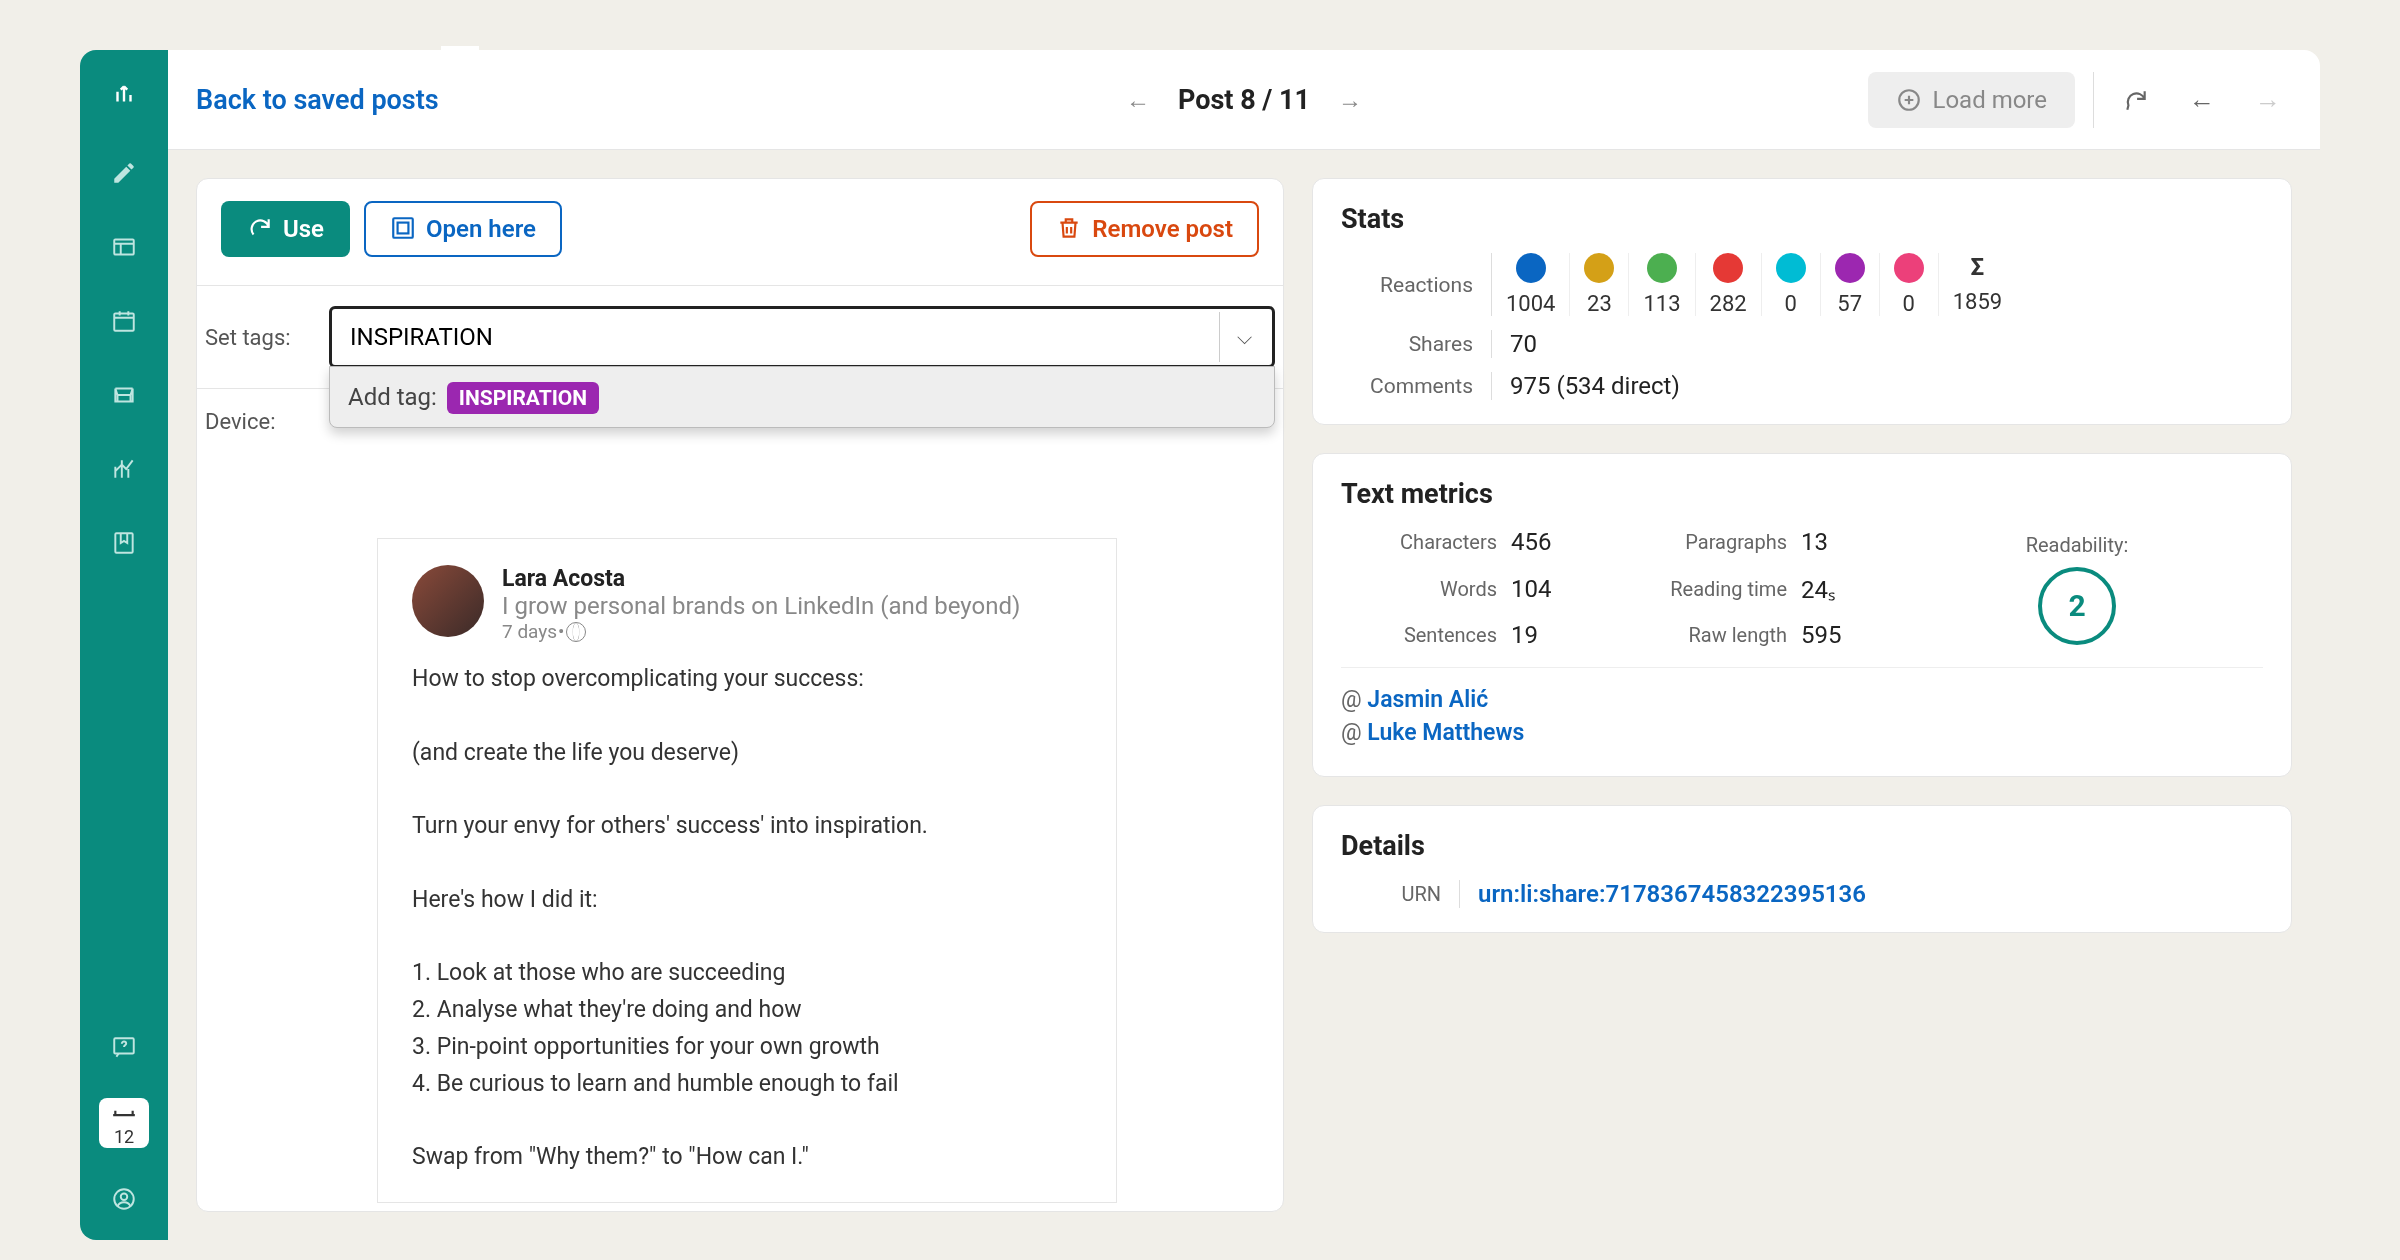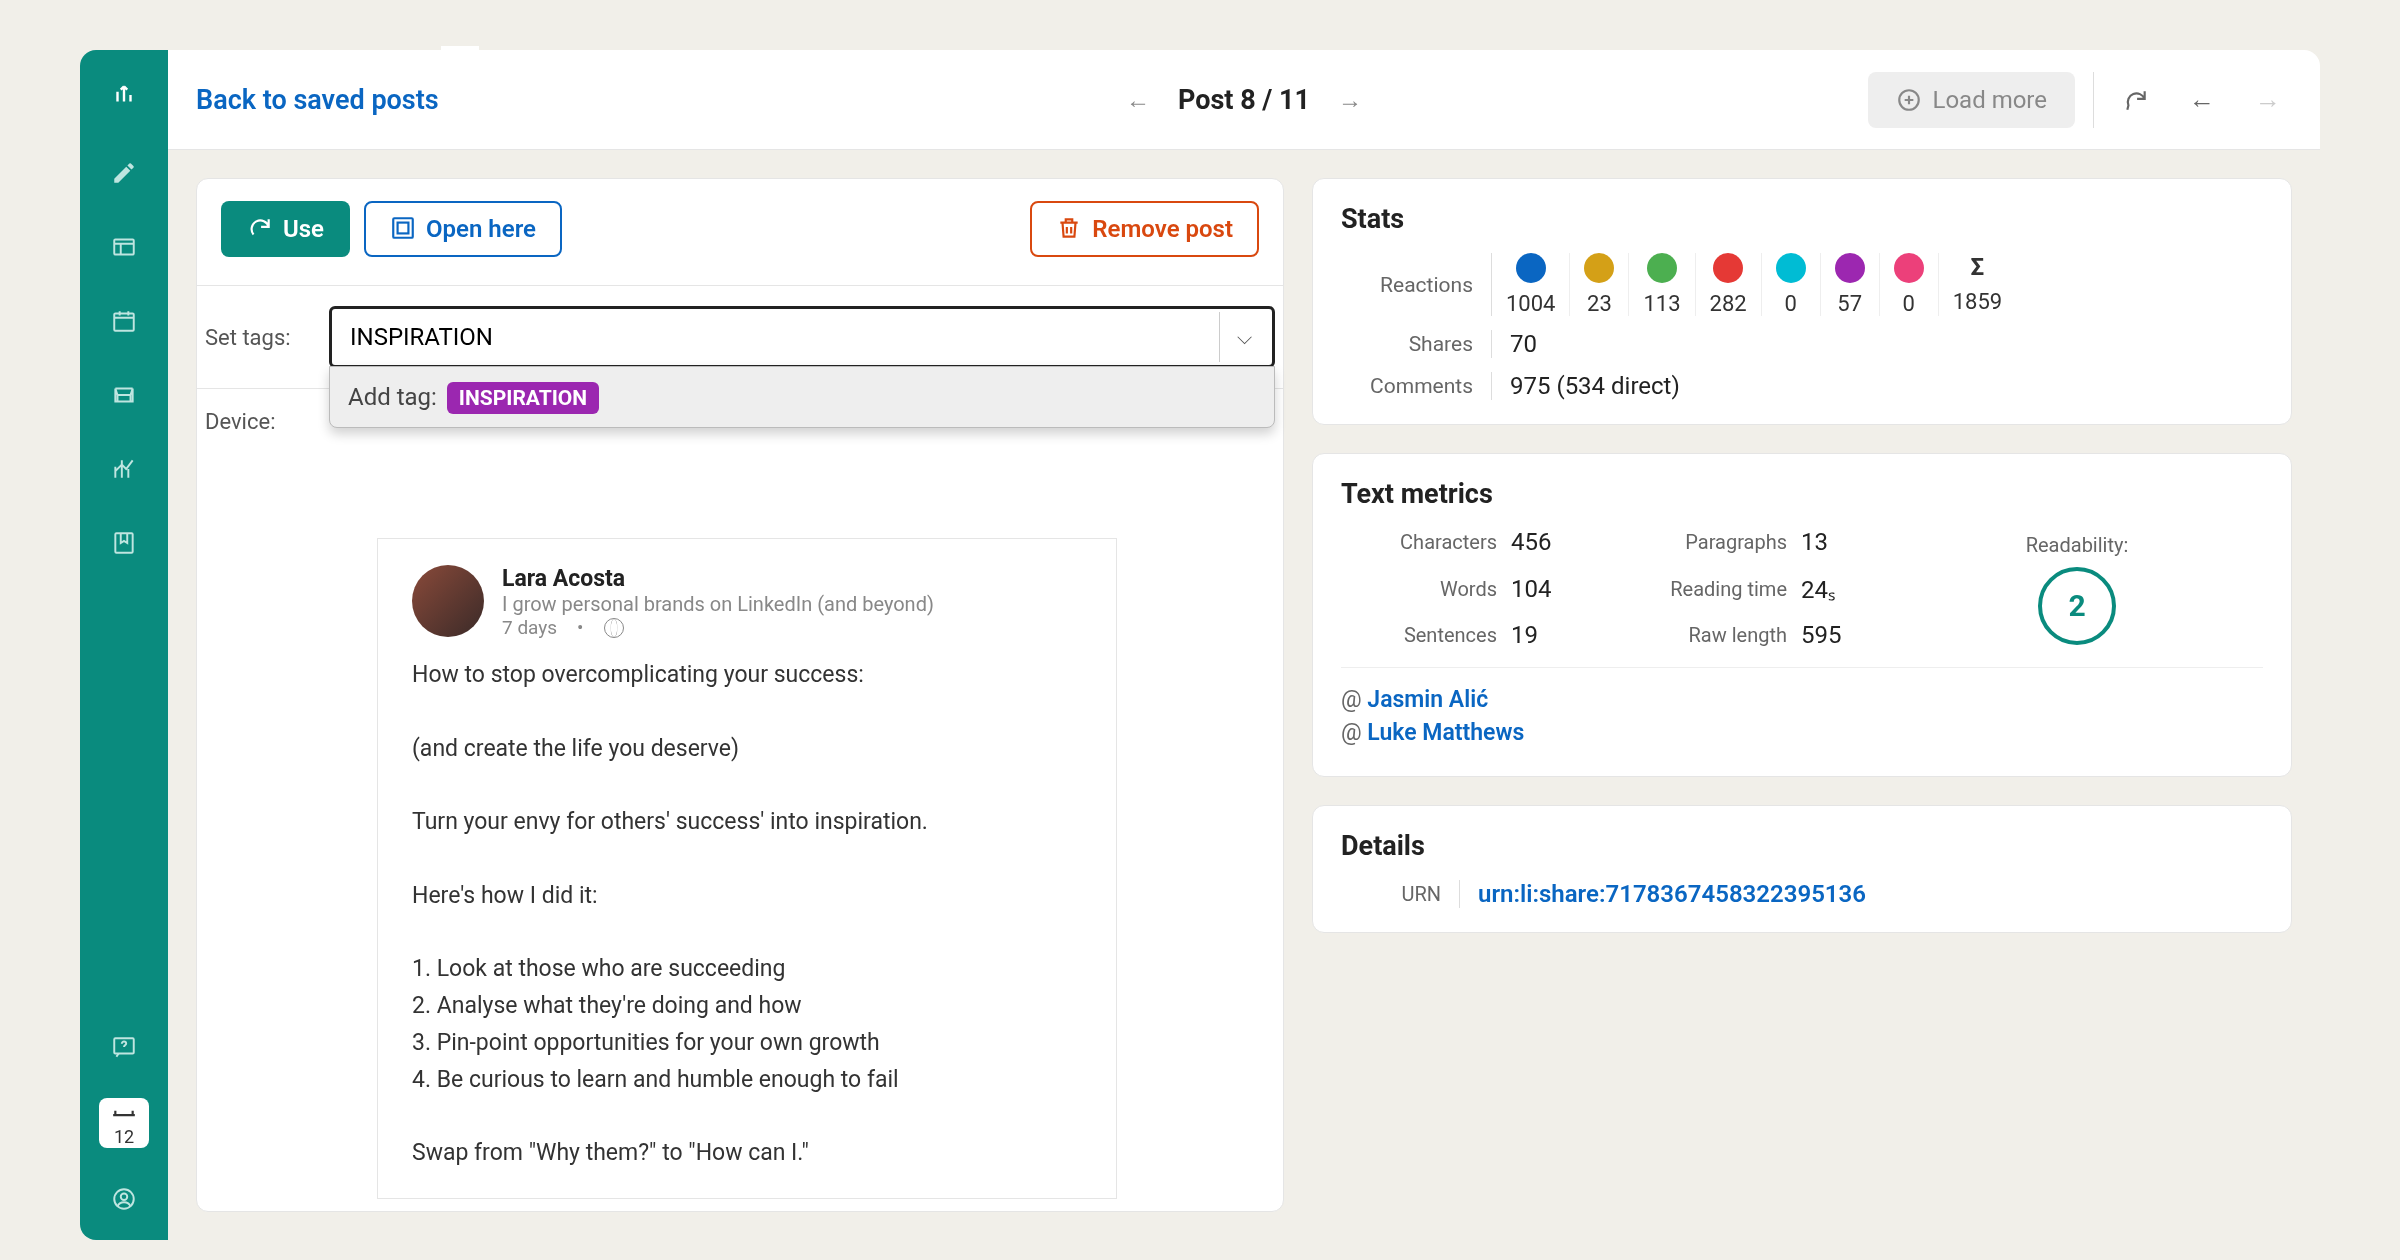--- a/index.html
+++ b/index.html
@@ -36,22 +36,22 @@
 .tag-input{width:100%;border:3px solid #222;border-radius:6px;padding:14px 50px 14px 18px;font-size:24px;outline:none}
 .tag-chevron{position:absolute;right:6px;top:6px;bottom:6px;width:50px;border-left:1px solid #ccc;display:flex;align-items:center;justify-content:center;color:#555;font-size:20px}
 .dropdown{position:absolute;left:0;right:0;top:100%;margin-top:-2px;background:#eee;border:1px solid #bbb;border-radius:0 0 8px 8px;padding:16px 18px;box-shadow:0 6px 12px rgba(0,0,0,.18);z-index:10}
 .dropdown-text{font-size:24px;color:#444}
 .tag-pill{background:#9b27b0;color:#fff;font-weight:700;padding:4px 12px;border-radius:6px;font-size:21px;margin-left:6px}
 .hr{height:1px;background:#e5e5e5;margin:6px 0}
 .post-card{margin:90px 60px 0 180px;background:#fff;border:1px solid #e5e5e5;border-radius:0;padding:26px 34px;max-width:740px}
 .post-header{display:flex;gap:18px;align-items:flex-start;margin-bottom:18px}
 .avatar{width:72px;height:72px;border-radius:50%;background:linear-gradient(135deg,#8a4a3a,#3a2a28);flex-shrink:0}
 .author-name{font-size:23px;font-weight:700;color:#222}
-.author-sub{font-size:20px;color:#888}
-.author-meta{font-size:19px;color:#888;display:flex;align-items:center;gap:20px}
+.author-sub{font-size:24px;color:#888}
+.author-meta{font-size:19px;color:#888;display:flex;align-items:center;gap:1px}
 .globe{display:inline-flex;width:20px;height:20px;border:1.5px solid #888;border-radius:50%;position:relative}
 .globe::before{content:"";position:absolute;inset:0;border-left:1.5px solid #888;border-right:1.5px solid #888;border-radius:50%;transform:scaleX(.4)}
 .post-body{font-size:23px;color:#333;line-height:1.6;white-space:pre-line}
 .right-panel{width:980px;display:flex;flex-direction:column;gap:28px;overflow:hidden}
 .card{background:#fff;border:1px solid #e5e5e5;border-radius:12px;padding:24px 28px}
 .card h3{font-size:27px;font-weight:700;color:#222;margin-bottom:18px}
 .stats-grid{display:grid;grid-template-columns:150px 1fr;row-gap:14px;align-items:center}
 .stat-label{font-size:21px;color:#666;text-align:right;padding-right:18px}
 .reactions-row{display:flex;border-left:1px solid #ddd}
 .react-cell{display:flex;flex-direction:column;align-items:center;padding:0 14px;border-right:1px solid #eee}

